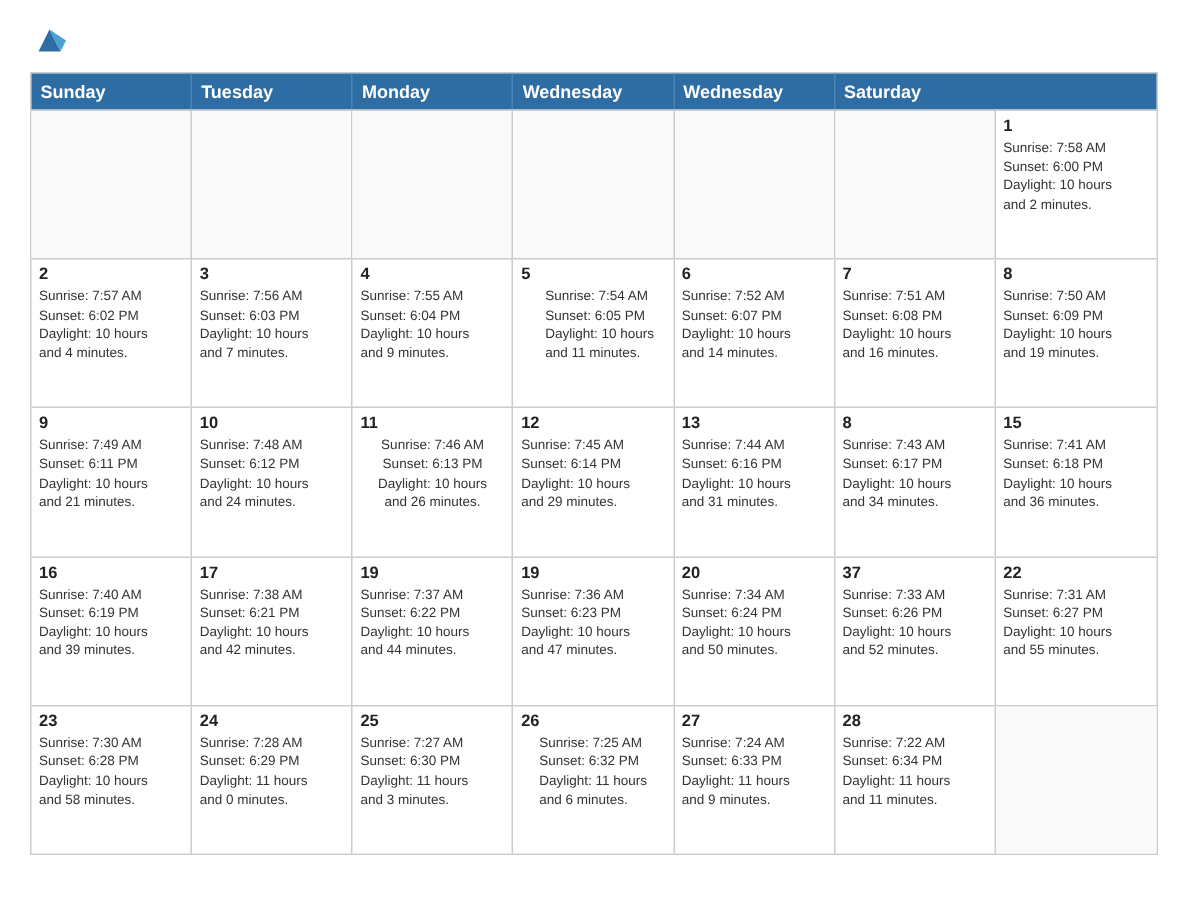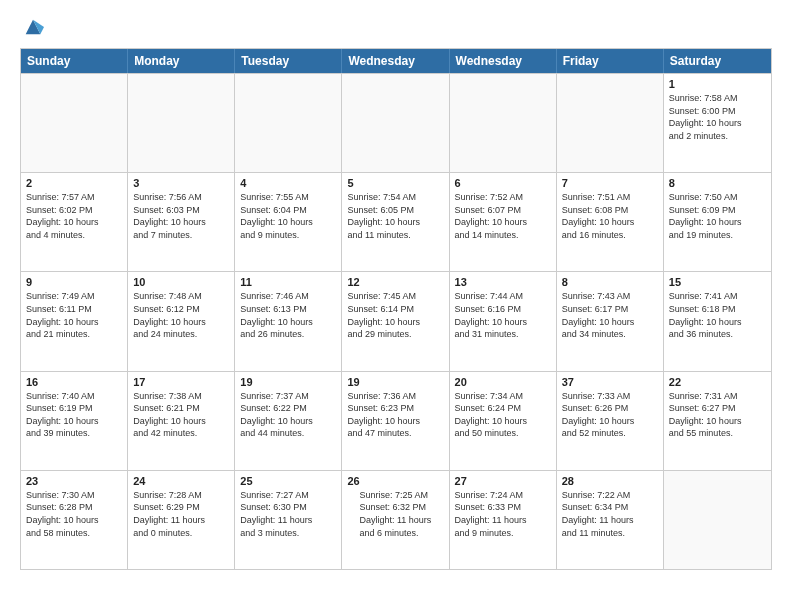--- a/index.html
+++ b/index.html
@@ -125,25 +125,24 @@
     </div>
     <div class="title-block">
       <div class="month-title"></div>
       <div class="location-title"></div>
     </div>
   </div>
 
   <div class="calendar">
     <div class="cal-header-row">
     <div class="cal-header-cell">Sunday</div>
+        <div class="cal-header-cell">Tuesday</div>
         <div class="cal-header-cell">Monday</div>
-        <div class="cal-header-cell">Tuesday</div>
         <div class="cal-header-cell">Wednesday</div>
         <div class="cal-header-cell">Wednesday</div>
-        <div class="cal-header-cell">Friday</div>
         <div class="cal-header-cell">Saturday</div>
       </div>
     <div class="cal-body">
     <div class="cal-row">
           <div class="cal-cell empty"></div>
           <div class="cal-cell empty"></div>
           <div class="cal-cell empty"></div>
           <div class="cal-cell empty"></div>
           <div class="cal-cell empty"></div>
           <div class="cal-cell empty"></div>
@@ -172,21 +171,21 @@
           </div>
           <div class="cal-cell">
             <span class="day-num">4</span>
             <div class="day-info" style="white-space: pre-line;">Sunrise: 7:55 AM
 Sunset: 6:04 PM
 Daylight: 10 hours
 and 9 minutes.</div>
           </div>
           <div class="cal-cell">
             <span class="day-num">5</span>
-            <div class="day-info" style="white-space: pre-line;">Sunrise: 7:54 AM
+            <div class="day-info" style="white-space: pre-line; margin-left: 16px;">Sunrise: 7:54 AM
 Sunset: 6:05 PM
 Daylight: 10 hours
 and 11 minutes.</div>
           </div>
           <div class="cal-cell">
             <span class="day-num">6</span>
             <div class="day-info" style="white-space: pre-line;">Sunrise: 7:52 AM
 Sunset: 6:07 PM
 Daylight: 10 hours
 and 14 minutes.</div>
@@ -216,21 +215,21 @@
           </div>
           <div class="cal-cell">
             <span class="day-num">10</span>
             <div class="day-info" style="white-space: pre-line;">Sunrise: 7:48 AM
 Sunset: 6:12 PM
 Daylight: 10 hours
 and 24 minutes.</div>
           </div>
           <div class="cal-cell">
             <span class="day-num">11</span>
-            <div class="day-info" style="white-space: pre-line;">Sunrise: 7:46 AM
+            <div class="day-info" style="white-space: pre-line; text-align: center;">Sunrise: 7:46 AM
 Sunset: 6:13 PM
 Daylight: 10 hours
 and 26 minutes.</div>
           </div>
           <div class="cal-cell">
             <span class="day-num">12</span>
             <div class="day-info" style="white-space: pre-line;">Sunrise: 7:45 AM
 Sunset: 6:14 PM
 Daylight: 10 hours
 and 29 minutes.</div>

